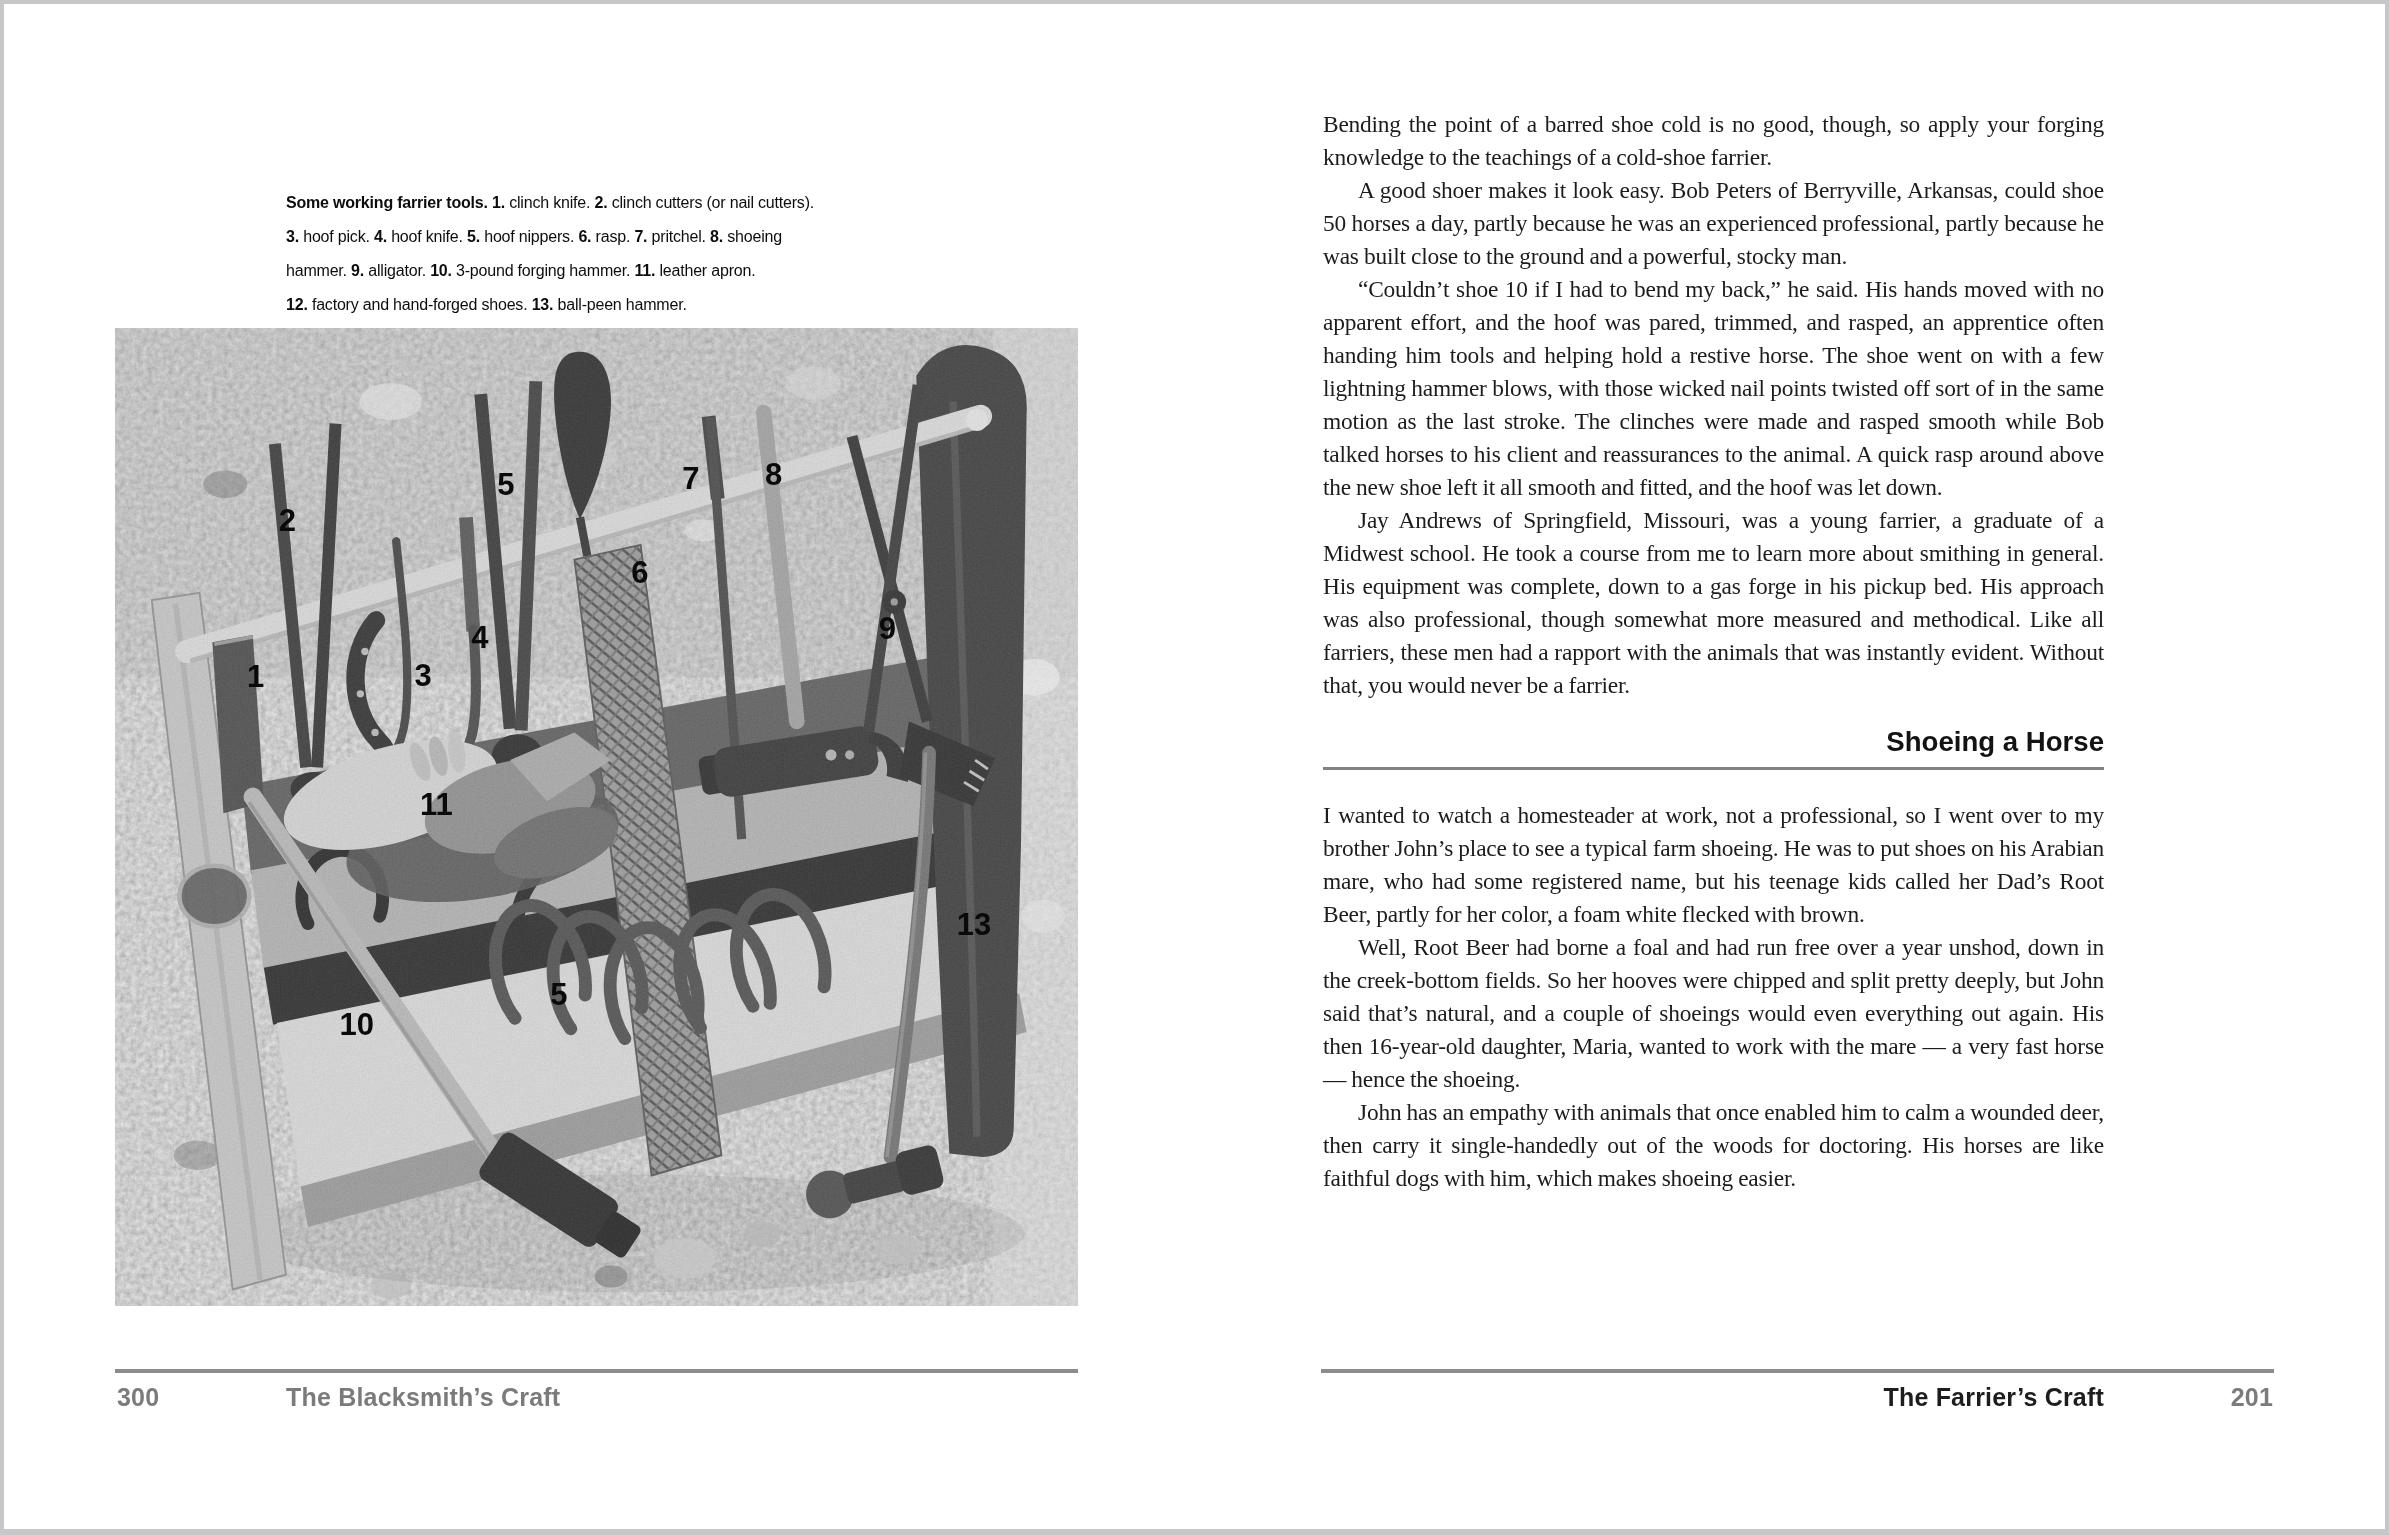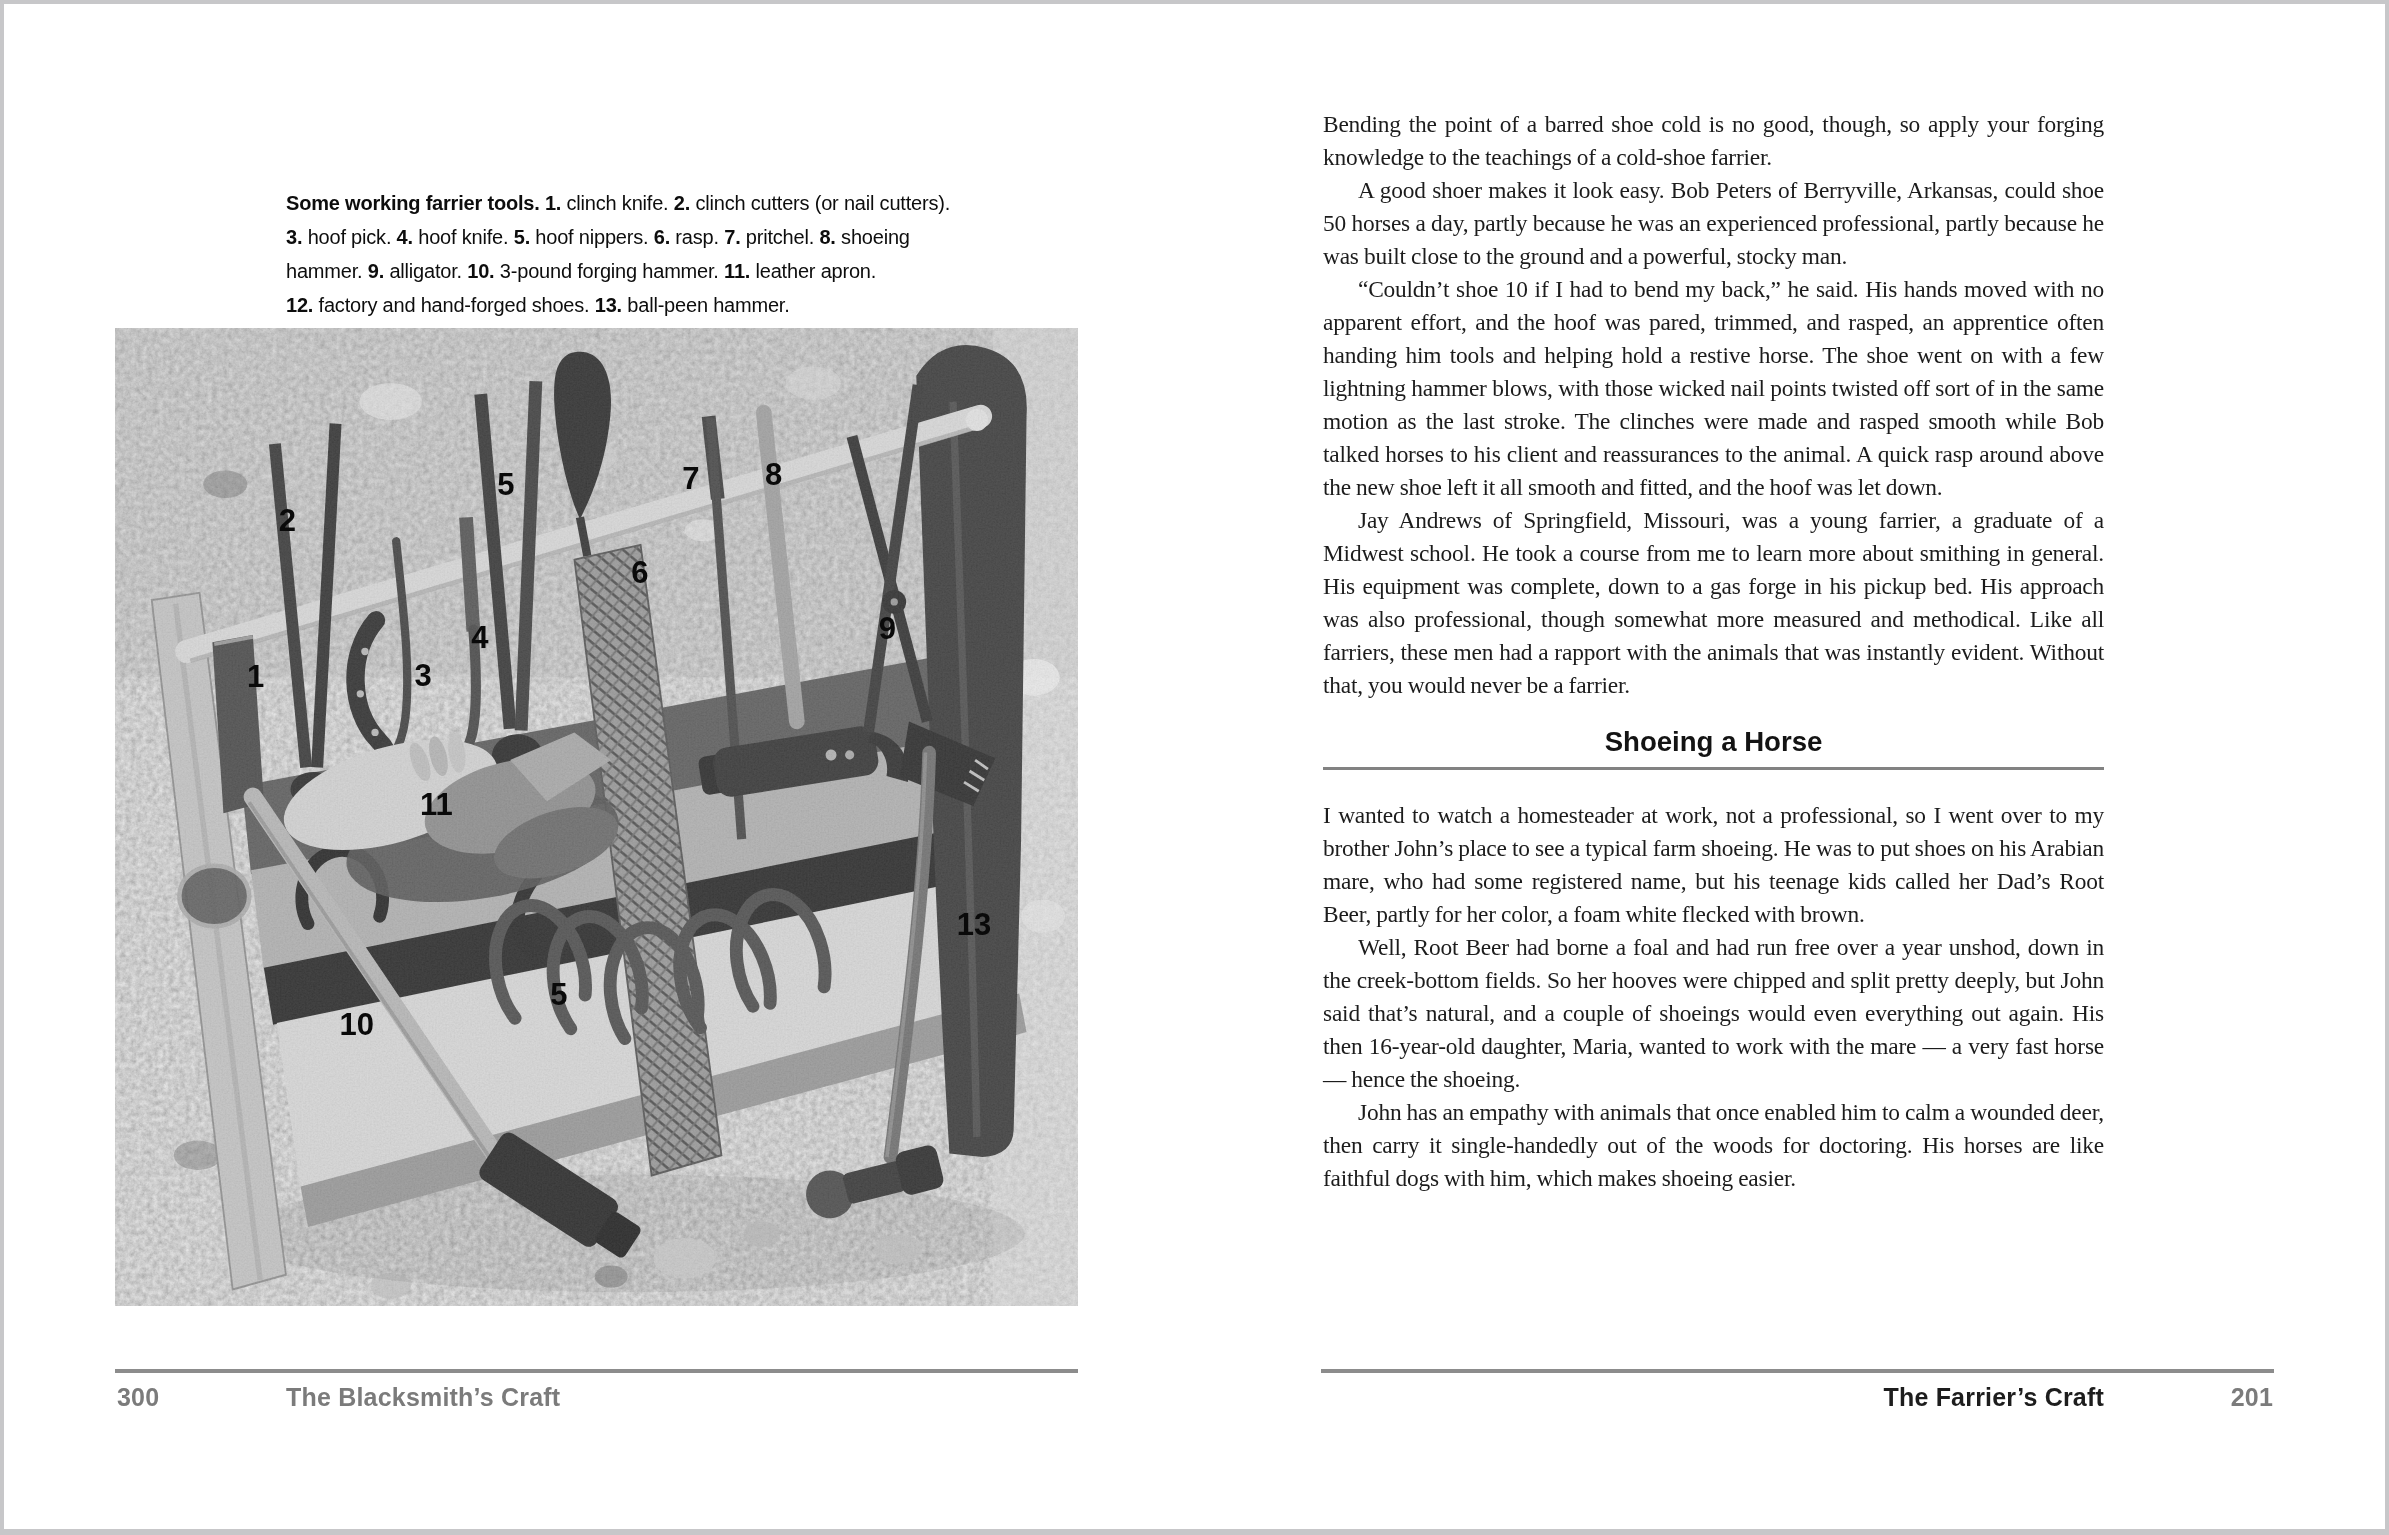--- a/index.html
+++ b/index.html
@@ -11,21 +11,21 @@
   .frame{
     position:absolute;inset:0;box-sizing:border-box;
     border:4.6px solid #c7c7c9;border-bottom-width:7.4px;
     pointer-events:none;z-index:50;
   }
 
   
   .caption{
     position:absolute;left:286px;top:186px;width:812px;
     font-family:"Liberation Sans",sans-serif;
-    font-size:20px;line-height:34px;color:#0d0d0d;
+    font-size:16px;line-height:34px;color:#0d0d0d;
     letter-spacing:-0.2px;
   }
   .caption b{font-weight:700;}
 
   .photo{
     position:absolute;left:115px;top:328px;width:963px;height:978px;
     background:#aeaeae;overflow:hidden;
   }
   .photo svg{position:absolute;left:0;top:0;width:100%;height:100%;display:block;}
   .photo-labels{position:absolute;inset:0;z-index:5;}
@@ -50,21 +50,21 @@
     font-family:"Liberation Serif",serif;
     font-size:23.4px;line-height:33px;color:#1c1c1c;
     text-align:justify;letter-spacing:-0.2px;word-spacing:-0.5px;
   }
   .article p{margin:0;}
   .article p.ind{text-indent:35px;}
   .section-heading{
     font:700 27.6px/31px "Liberation Sans",sans-serif;color:#131313;
     margin:24px 0 29px 0;padding-bottom:10px;
     border-bottom:3.7px solid #828282;
-    text-align:center;letter-spacing:0;word-spacing:0;
+    text-align:right;letter-spacing:0;word-spacing:0;
   }
 </style>
 </head>
 <body>
 
 <div class="frame"></div>
 
 <div class="caption"><b>Some working farrier tools.</b><span> </span><b>1.</b><span> clinch knife. </span><b>2.</b><span> clinch cutters (or nail cutters).</span><br><b>3.</b><span> hoof pick. </span><b>4.</b><span> hoof knife. </span><b>5.</b><span> hoof nippers. </span><b>6.</b><span> rasp. </span><b>7.</b><span> pritchel. </span><b>8.</b><span> shoeing</span><br><span>hammer. </span><b>9.</b><span> alligator. </span><b>10.</b><span> 3-pound forging hammer. </span><b>11.</b><span> leather apron.</span><br><b>12.</b><span> factory and hand-forged shoes. </span><b>13.</b><span> ball-peen hammer.</span></div>
 
 <div class="photo">

